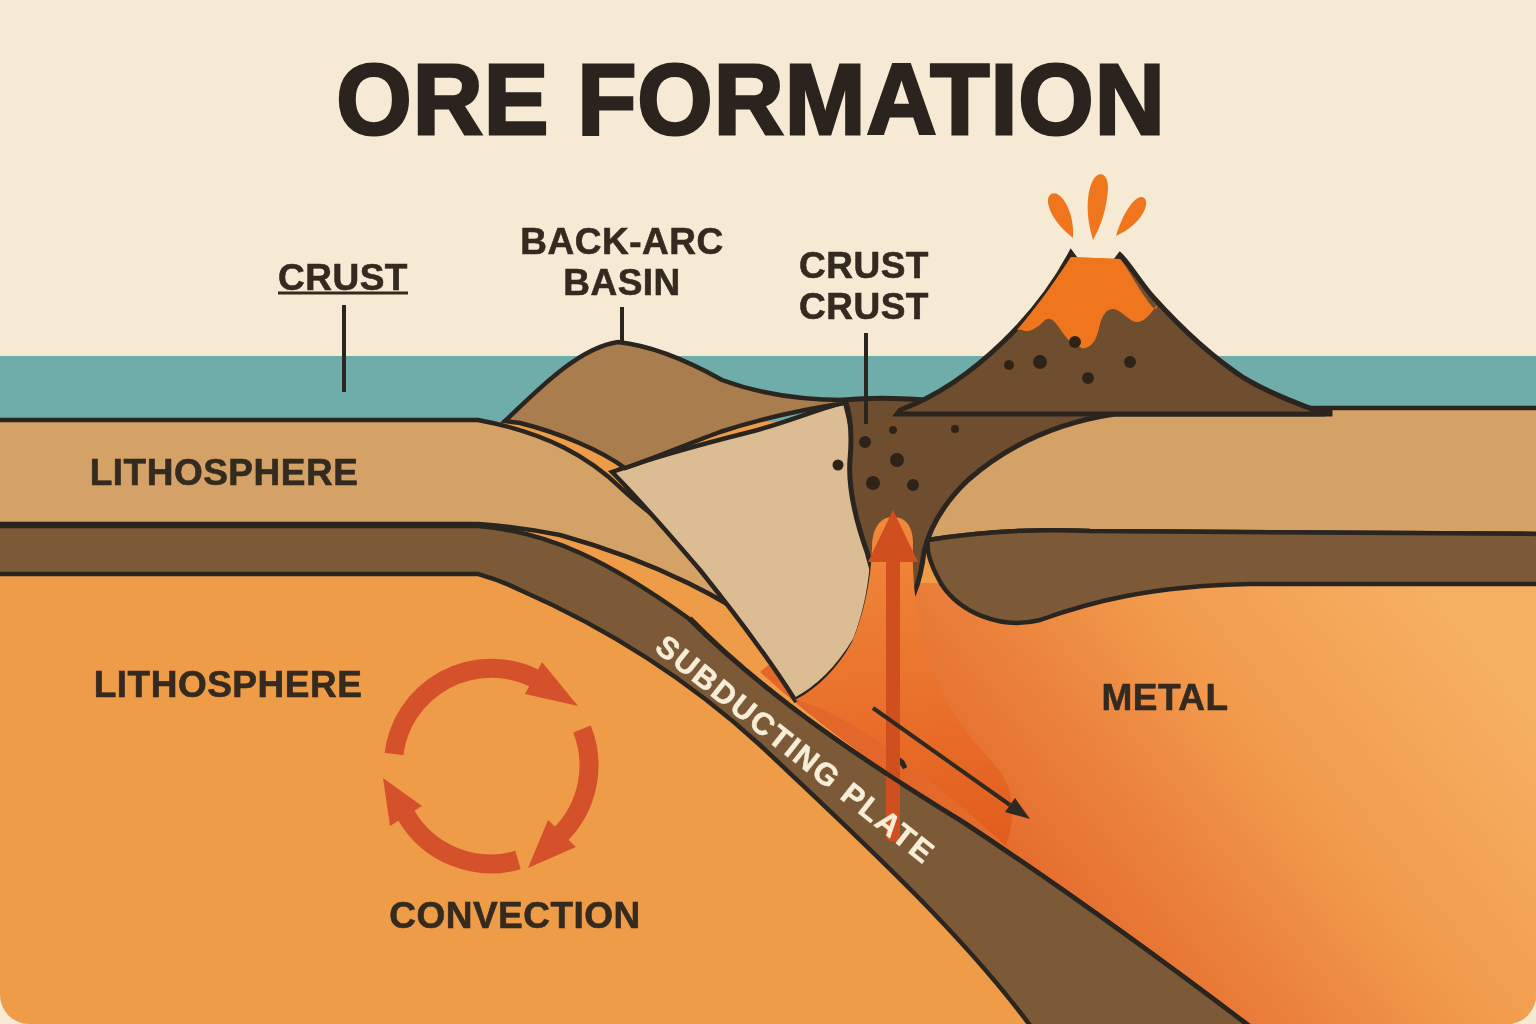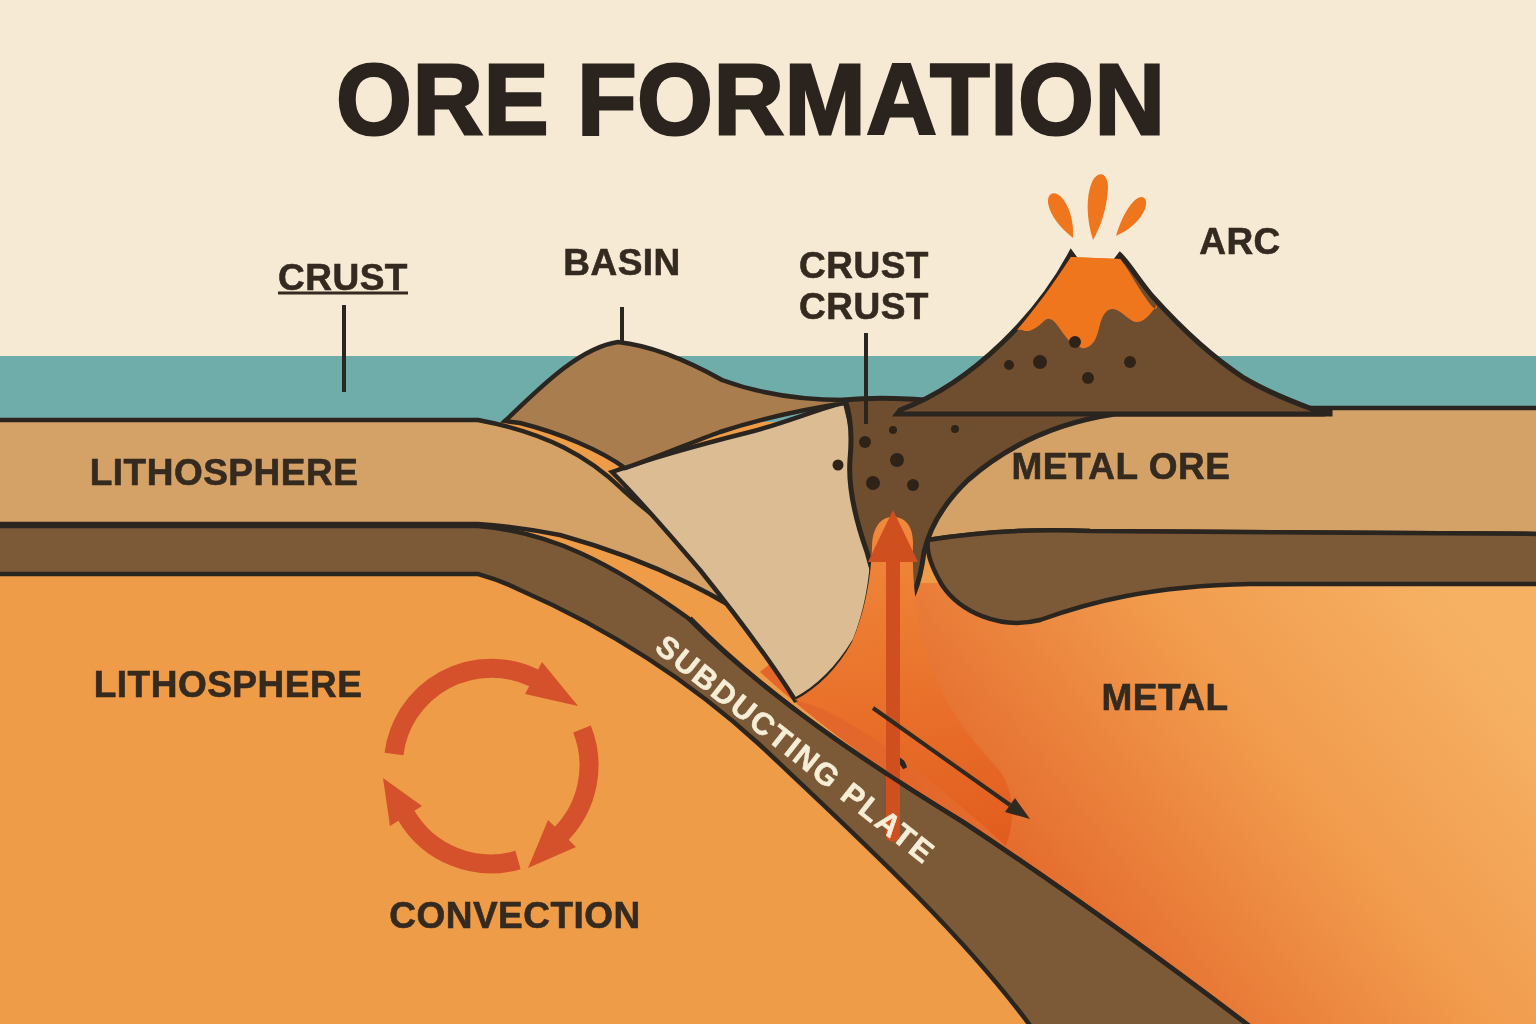--- a/index.html
+++ b/index.html
@@ -1,17 +1,17 @@
 <!DOCTYPE html>
 <html><head>
 <meta charset="utf-8">
 <style>
   html,body{margin:0;padding:0;background:#f7ead4;}
   #stage{position:relative;width:1536px;height:1024px;overflow:hidden;
-         font-family:"Liberation Sans",sans-serif;}
+         font-family:"Liberation Sans",sans-serif;border-radius:29px;}
   #art{position:absolute;left:0;top:0;}
   .lbl{position:absolute;transform:translate(-50%,-50%);
        font-weight:700;font-size:37px;line-height:41px;letter-spacing:.5px;
        color:#342a1f;text-align:center;white-space:nowrap;
        -webkit-text-stroke:.6px #342a1f;}
   .lbl .ln{display:block;}
   #title{position:absolute;transform:translate(-50%,-50%) scaleX(.96);
          font-weight:700;font-size:101px;letter-spacing:1px;color:#2b241e;
          -webkit-text-stroke:3px #2b241e;white-space:nowrap;}
   #diag-label{position:absolute;transform:translate(-50%,-50%) rotate(38.5deg);
@@ -153,34 +153,33 @@
     <path d="M622,307 L622,341"></path>
     <path d="M866,333 L866,424"></path>
   </g>
 </svg>
 
 <div id="title" style="left:751px;top:99px;">ORE FORMATION</div>
 
 <div class="lbl" style="left:343px;top:277px;text-decoration:underline;">CRUST</div>
 
 <div class="lbl" style="left:622px;top:262px;">
+  <span class="ln">BACK-ARC</span>
   <span class="ln">BASIN</span>
 </div>
 
 <div class="lbl" style="left:864px;top:286px;">
   <span class="ln">CRUST</span>
   <span class="ln">CRUST</span>
 </div>
 
 <div class="lbl" style="left:1240px;top:241px;">
-  <span class="ln">ARC</span>
 </div>
 
 <div class="lbl" style="left:1121px;top:466px;">
-  <span class="ln">METAL ORE</span>
 </div>
 
 <div class="lbl" style="left:224px;top:472px;">LITHOSPHERE</div>
 
 <div class="lbl" style="left:228px;top:684px;">LITHOSPHERE</div>
 
 <div class="lbl" style="left:500px;top:915px;margin-left:15px;">CONVECTION</div>
 
 <div id="diag-label" style="left:795px;top:750px;">SUBDUCTING PLATE</div>
 

